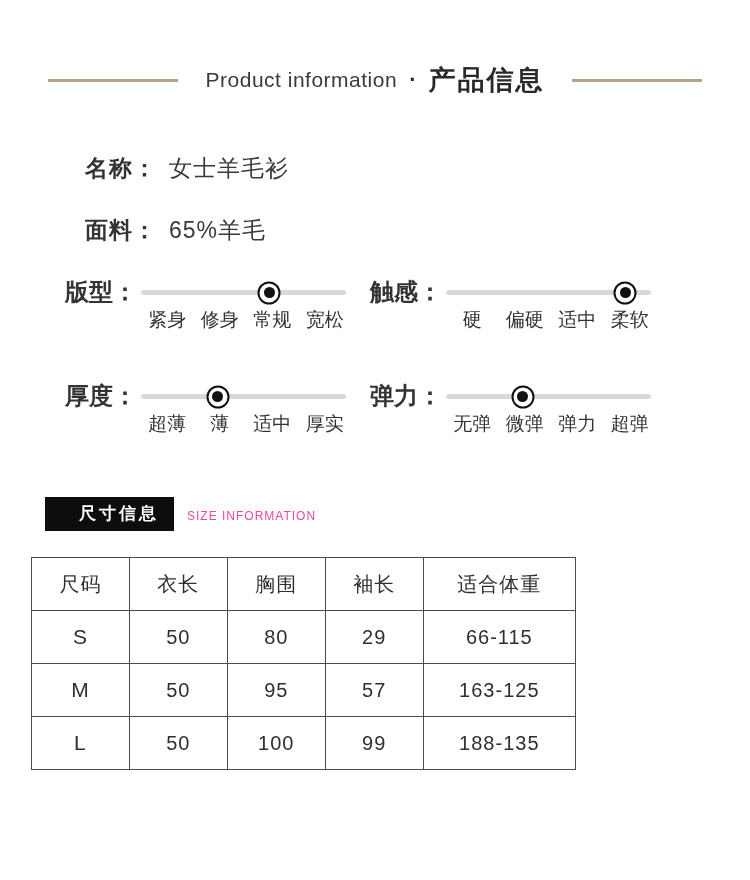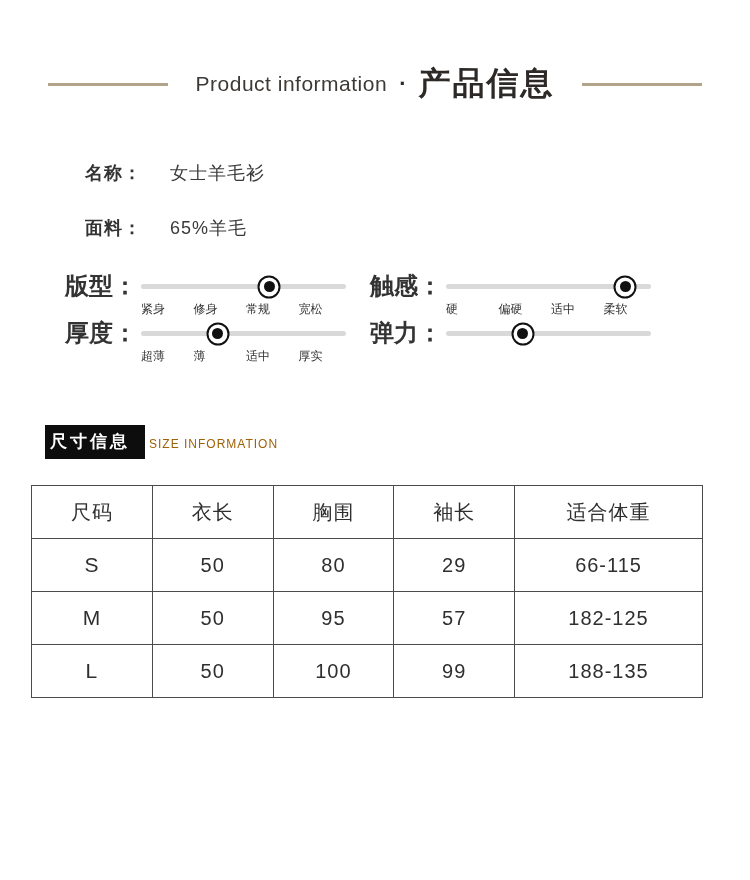--- a/index.html
+++ b/index.html
@@ -37,37 +37,38 @@
     color: #3d3936;
     letter-spacing: 0.5px;
   }
   .sec-header .title-dot {
     font-size: 22px;
     color: #2c2927;
     margin: 0 12px;
     font-weight: bold;
   }
   .sec-header .title-zh {
-    font-size: 32px;
+    font-size: 27px;
     font-weight: bold;
     color: #2c2927;
     letter-spacing: 2px;
   }
 
   
   .fields { margin: 55px 0 0 85px; }
-  .field-row { margin-bottom: 31px; font-size: 18px; display: flex; align-items: baseline; }
+  .field-row { margin-bottom: 31px; font-size: 23px; display: flex; align-items: baseline; }
   .field-label { font-weight: bold; color: #333333; letter-spacing: 1px; }
-  .field-value { margin-left: 28px; color: #3a3a3a; letter-spacing: 1px; }
+  .field-value { margin-left: 12px; color: #3a3a3a; letter-spacing: 1px; }
 
   
   .sliders {
     margin: 20px 0 0 65px;
     display: grid;
     grid-template-columns: 305px 305px;
+    row-gap: 48px;
   }
   .slider {
     display: flex;
     align-items: flex-start;
   }
   .slider-label {
     font-size: 24px;
     font-weight: bold;
     color: #333333;
     line-height: 30px;
@@ -103,52 +104,52 @@
     border-radius: 50%;
     transform: translate(-50%, -50%);
   }
   .slider-options {
     margin-top: 12px;
     width: 210px;
     display: grid;
     grid-template-columns: repeat(4, 1fr);
   }
   .slider-options span {
-    text-align: left;
-    font-size: 12px;
+    text-align: center;
+    font-size: 19px;
     color: #333333;
     white-space: nowrap;
   }
 
   
   .size-head {
     margin: 60px 0 0 45px;
     display: flex;
     align-items: center;
   }
   .size-badge {
     background: #0d0d0d;
     color: #ffffff;
     font-size: 17px;
     font-weight: bold;
     letter-spacing: 3px;
-    padding: 5px 15px 6px 5px;
+    padding: 5px 15px 6px 34px;
   }
   .size-sub {
-    margin-left: 4px;
+    margin-left: 13px;
     font-size: 12px;
-    color: #a16207;
+    color: #ec4899;
     letter-spacing: 1px;
     padding-top: 4px;
   }
 
   
   .size-table {
     margin: 26px 0 8px 31px;
-    width: 672px;
+    width: 545px;
     border-collapse: collapse;
     table-layout: fixed;
     padding-left: 32px;
   }
   .size-table th, .size-table td {
     border: 1px solid #4b4b4b;
     height: 53px;
     text-align: center;
     vertical-align: middle;
     font-size: 20px;
@@ -229,20 +230,26 @@
           <span>厚实</span>
         </div>
       </div>
     </div>
 
     <div class="slider">
       <span class="slider-label">弹力：</span>
       <div class="slider-body">
         <div class="slider-track">
           <div class="slider-thumb" style="left: 37.5%;"></div>
+        </div>
+        <div class="slider-options">
+          <span>无弹</span>
+          <span>微弹</span>
+          <span>弹力</span>
+          <span>超弹</span>
         </div>
       </div>
     </div>
 
   </div>
 
   <div class="size-head">
     <span class="size-badge">尺寸信息</span>
     <span class="size-sub">SIZE INFORMATION</span>
   </div>
@@ -270,21 +277,21 @@
         <td>50</td>
         <td>80</td>
         <td>29</td>
         <td>66-115</td>
       </tr>
       <tr>
         <td class="size-letter">M</td>
         <td>50</td>
         <td>95</td>
         <td>57</td>
-        <td>182-125</td>
+        <td>163-125</td>
       </tr>
       <tr>
         <td class="size-letter">L</td>
         <td>50</td>
         <td>100</td>
         <td>99</td>
         <td>188-135</td>
       </tr>
     </tbody>
   </table>

